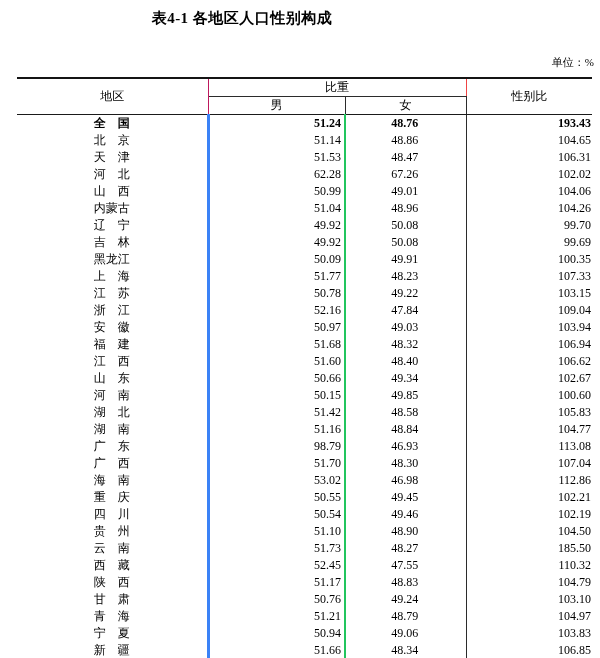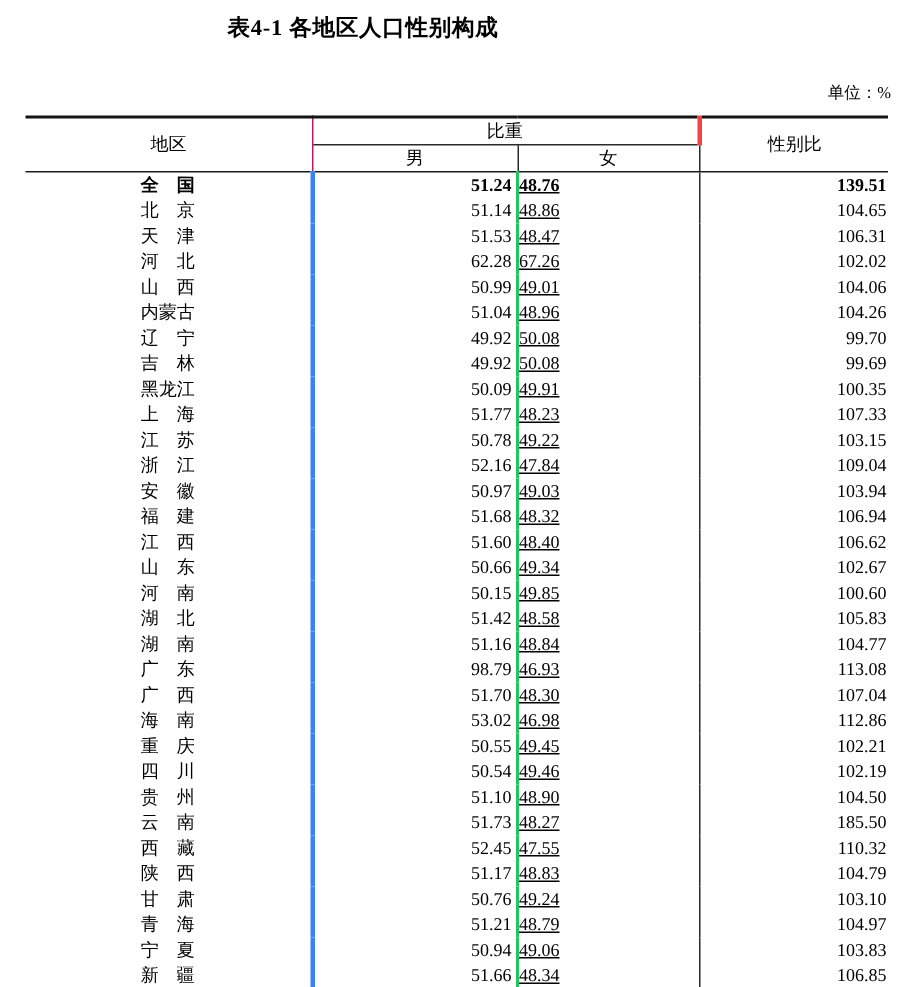--- a/index.html
+++ b/index.html
@@ -36,28 +36,28 @@
     font-weight: normal;
     font-size: 12px;
     text-align: center;
     vertical-align: middle;
   }
   tr.hrow1 { height: 17px; }
   tr.hrow2 { height: 16px; }
   .stat-table tbody tr { height: 16.8px; }
 
   th.h-region   { border-right: 1px solid #be185d; border-bottom: 1.6px solid #1a1a1a; }
-  th.h-weight   { border-right: 3px solid #ef4444; border-bottom: 1px solid #2b2b2b; }
+  th.h-weight   { border-right: 1px solid #ef4444; border-bottom: 1px solid #2b2b2b; }
   th.h-male     { border-right: 1px solid #2b2b2b; border-bottom: 1.6px solid #1a1a1a; }
   th.h-female   { border-right: 1px solid #2b2b2b; border-bottom: 1.6px solid #1a1a1a; }
   th.h-ratio    { border-bottom: 1.6px solid #1a1a1a; }
 
   td.cell-region { border-right: 3px solid #3b82f6; text-align: center; }
   td.cell-male   { border-right: 2px solid #22c55e; text-align: right; padding-right: 3px; }
-  td.cell-female { border-right: 1px solid #2b2b2b; text-align: left; padding-right: 2px; text-decoration: underline; }
+  td.cell-female { border-right: 1px solid #2b2b2b; text-align: center; padding-right: 2px; }
   td.cell-ratio  { text-align: right; padding-right: 1px; }
 
   tr.bold td { font-weight: bold; }
 </style>
 </head>
 <body>
 
 <div class="doc-title">表4-1 各地区人口性别构成</div>
 
 <div class="unit-note">单位：%</div>
@@ -78,21 +78,21 @@
     <tr class="hrow2">
       <th class="h-male">男</th>
       <th class="h-female">女</th>
     </tr>
   </thead>
   <tbody>
       <tr class="bold">
         <td class="cell-region">全　国</td>
         <td class="cell-male">51.24</td>
         <td class="cell-female">48.76</td>
-        <td class="cell-ratio">139.51</td>
+        <td class="cell-ratio">193.43</td>
       </tr>
       <tr>
         <td class="cell-region">北　京</td>
         <td class="cell-male">51.14</td>
         <td class="cell-female">48.86</td>
         <td class="cell-ratio">104.65</td>
       </tr>
       <tr>
         <td class="cell-region">天　津</td>
         <td class="cell-male">51.53</td>

